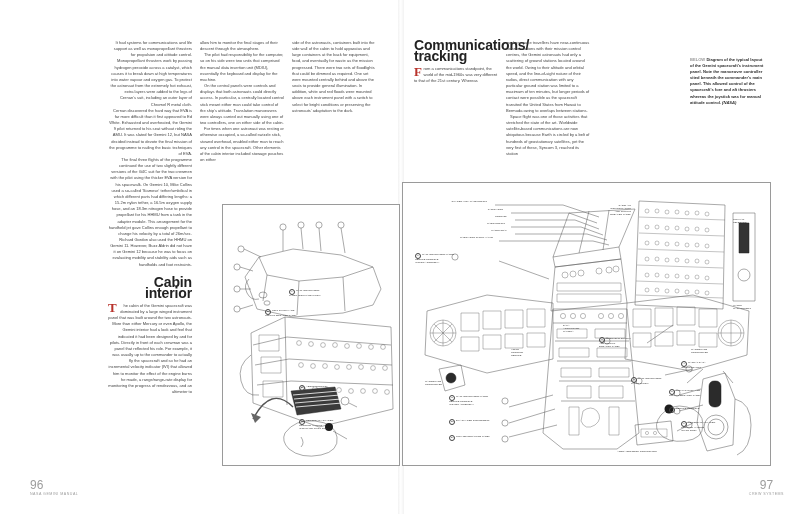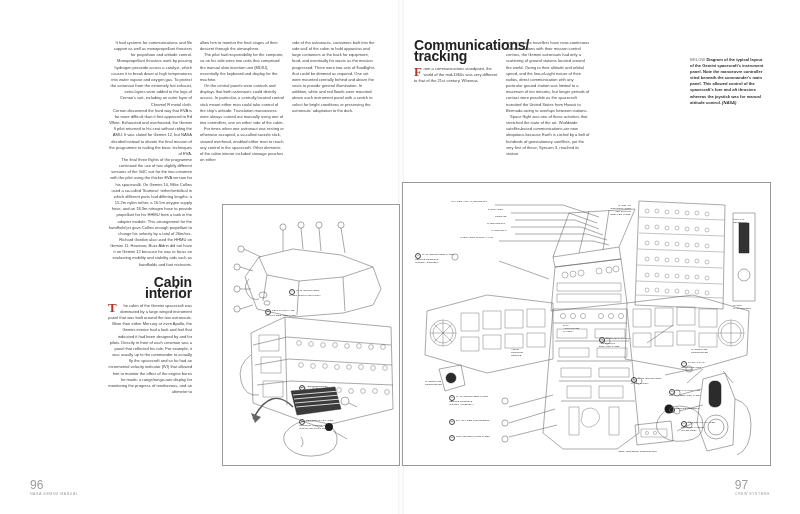--- a/index.html
+++ b/index.html
@@ -69,21 +69,21 @@
     display:inline-block;width:4.2px;height:4.2px;line-height:4.2px;
     border:0.45px solid #444;border-radius:50%;text-align:center;
     font-size:2.5px;margin-right:0.8px;vertical-align:-0.6px;color:#222;
   }
 
   
   .folio{position:absolute;bottom:18px;}
   .folio .pg{font-size:12px;color:#9d9d9d;font-weight:400;line-height:12px;}
   .folio .bk{font-size:3.6px;color:#9d9d9d;letter-spacing:0.5px;text-transform:uppercase;margin-top:1.5px;}
   #folio-left{left:30px;text-align:left;}
-  #folio-right{right:30px;text-align:left;}
+  #folio-right{right:16px;text-align:center;}
 </style>
 </head>
 <body>
 
 <div class="spread">
 
   <div class="page-left"></div>
   <div class="page-right"></div>
   <div class="gutter"></div>
 

